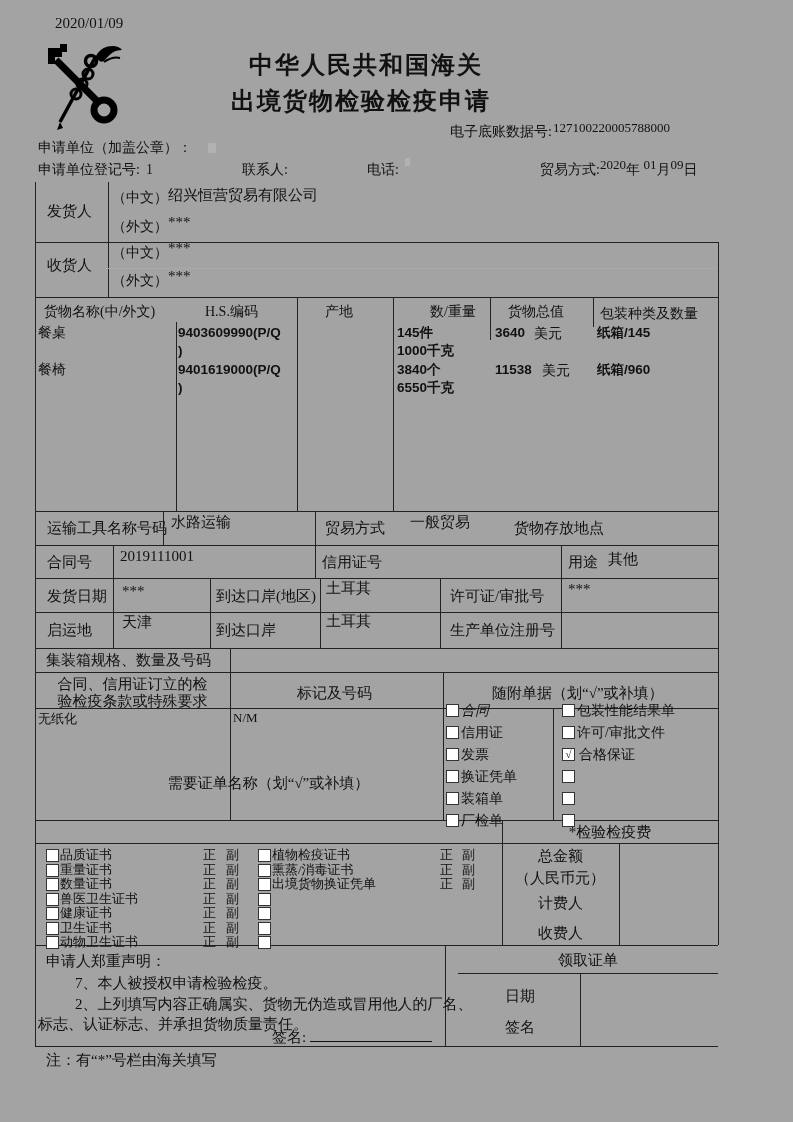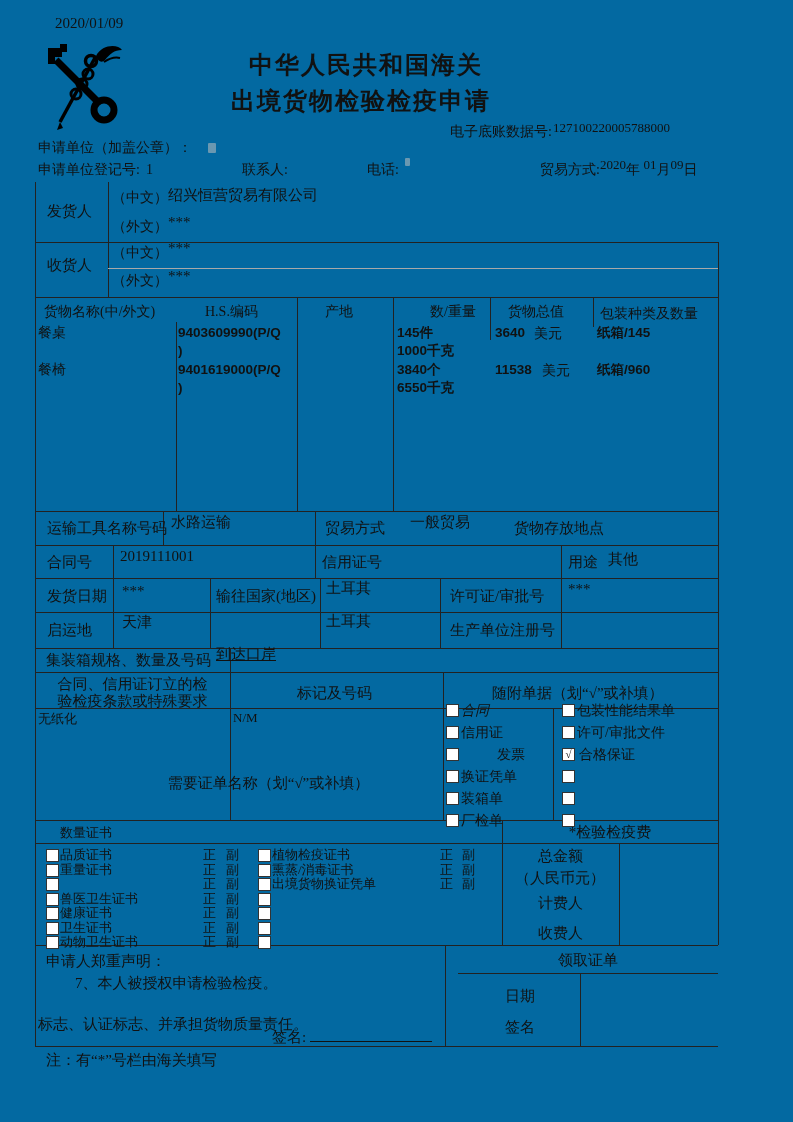--- a/index.html
+++ b/index.html
@@ -1,16 +1,16 @@
 <!DOCTYPE html>
 <html><head>
 <meta charset="utf-8">
 <style>
   html,body{margin:0;padding:0;background:#fff;}
-  #page{position:relative;width:793px;height:1122px;background:#0369a1;overflow:hidden;
+  #page{position:relative;width:793px;height:1122px;background:#a3a3a3;overflow:hidden;
         font-family:"Liberation Serif","DejaVu Serif",serif;color:#111;}
   .t{position:absolute;white-space:nowrap;font-size:14px;line-height:1.15;}
   .t15{font-size:15px;}
   .t13{font-size:13px;}
   .title{font-weight:bold;font-size:24px;letter-spacing:2px;}
   .v{font-family:"Liberation Sans","DejaVu Sans",sans-serif;font-weight:700;font-size:13.5px;}
   .hl{position:absolute;height:1px;background:#222;}
   .hl.light{background:#a9a9a9;}
   .vl{position:absolute;width:1px;background:#222;}
   .cb{position:absolute;width:11px;height:11px;border:1px solid #333;background:#fff;
@@ -145,49 +145,49 @@
   <span class="t t15" style="left:514px;top:520px;">货物存放地点</span>
 
   <span class="t t15" style="left:47px;top:554px;">合同号</span>
   <span class="t t15" style="left:120px;top:548px;">2019111001</span>
   <span class="t t15" style="left:322px;top:554px;">信用证号</span>
   <span class="t t15" style="left:568px;top:554px;">用途</span>
   <span class="t t15" style="left:608px;top:551px;">其他</span>
 
   <span class="t t15" style="left:47px;top:588px;">发货日期</span>
   <span class="t t15" style="left:122px;top:583px;">***</span>
-  <span class="t t15" style="left:216px;top:588px;">输往国家(地区)</span>
+  <span class="t t15" style="left:216px;top:588px;">到达口岸(地区)</span>
   <span class="t t15" style="left:326px;top:580px;">土耳其</span>
   <span class="t t15" style="left:450px;top:588px;">许可证/审批号</span>
   <span class="t t15" style="left:568px;top:581px;">***</span>
 
   <span class="t t15" style="left:47px;top:622px;">启运地</span>
   <span class="t t15" style="left:122px;top:614px;">天津</span>
-  <span class="t t15" style="left:216px;top:646px;text-decoration:underline;">到达口岸</span>
+  <span class="t t15" style="left:216px;top:622px;">到达口岸</span>
   <span class="t t15" style="left:326px;top:613px;">土耳其</span>
   <span class="t t15" style="left:450px;top:622px;">生产单位注册号</span>
 
   <span class="t t15" style="left:46px;top:652px;">集装箱规格、数量及号码</span>
 
   <div class="t t15 ctr" style="left:35px;top:676px;width:195px;line-height:17px;">
     <div>合同、信用证订立的检</div>
     <div>验检疫条款或特殊要求</div>
   </div>
   <span class="t t15" style="left:297px;top:685px;">标记及号码</span>
   <span class="t t15" style="left:492px;top:685px;">随附单据（划“√”或补填）</span>
 
   <span class="t t13" style="left:38px;top:712px;">无纸化</span>
   <span class="t t13" style="left:233px;top:711px;">N/M</span>
 
   <span class="cb" style="left:446px;top:704px;"></span>
   <span class="t" style="left:461px;top:703px;font-style:italic;">合同</span>
   <span class="cb" style="left:446px;top:726px;"></span>
   <span class="t" style="left:461px;top:725px;">信用证</span>
   <span class="cb" style="left:446px;top:748px;"></span>
-  <span class="t" style="left:461px;top:747px;margin-left:36px;">发票</span>
+  <span class="t" style="left:461px;top:747px;">发票</span>
   <span class="cb" style="left:446px;top:770px;"></span>
   <span class="t" style="left:461px;top:769px;">换证凭单</span>
   <span class="cb" style="left:446px;top:792px;"></span>
   <span class="t" style="left:461px;top:791px;">装箱单</span>
   <span class="cb" style="left:446px;top:814px;"></span>
   <span class="t" style="left:461px;top:813px;">厂检单</span>
 
   <span class="cb" style="left:562px;top:704px;"></span>
   <span class="t" style="left:577px;top:703px;">包装性能结果单</span>
   <span class="cb" style="left:562px;top:726px;"></span>
@@ -205,21 +205,21 @@
   <span class="t t13" style="left:60px;top:848px;">品质证书</span>
   <span class="t t13" style="left:203px;top:848px;">正</span>
   <span class="t t13" style="left:226px;top:848px;">副</span>
 
   <span class="cb" style="left:46px;top:864px;"></span>
   <span class="t t13" style="left:60px;top:863px;">重量证书</span>
   <span class="t t13" style="left:203px;top:863px;">正</span>
   <span class="t t13" style="left:226px;top:863px;">副</span>
 
   <span class="cb" style="left:46px;top:878px;"></span>
-  <span class="t t13" style="left:60px;top:827px;font-family:Liberation Mono, monospace;">数量证书</span>
+  <span class="t t13" style="left:60px;top:877px;">数量证书</span>
   <span class="t t13" style="left:203px;top:877px;">正</span>
   <span class="t t13" style="left:226px;top:877px;">副</span>
 
   <span class="cb" style="left:46px;top:893px;"></span>
   <span class="t t13" style="left:60px;top:892px;">兽医卫生证书</span>
   <span class="t t13" style="left:203px;top:892px;">正</span>
   <span class="t t13" style="left:226px;top:892px;">副</span>
 
   <span class="cb" style="left:46px;top:907px;"></span>
   <span class="t t13" style="left:60px;top:906px;">健康证书</span>
@@ -256,20 +256,21 @@
   <span class="cb" style="left:258px;top:922px;"></span>
   <span class="cb" style="left:258px;top:936px;"></span>
 
   <span class="t t15" style="left:538px;top:848px;">总金额</span>
   <span class="t t15" style="left:515px;top:870px;">（人民币元）</span>
   <span class="t t15" style="left:538px;top:895px;">计费人</span>
   <span class="t t15" style="left:538px;top:925px;">收费人</span>
 
   <span class="t t15" style="left:46px;top:953px;text-align:center;">申请人郑重声明：</span>
   <span class="t t15" style="left:75px;top:975px;">7、本人被授权申请检验检疫。</span>
+  <span class="t t15" style="left:75px;top:996px;">2、上列填写内容正确属实、货物无伪造或冒用他人的厂名、</span>
   <span class="t t15" style="left:38px;top:1016px;">标志、认证标志、并承担货物质量责任。</span>
   <span class="t t15" style="left:272px;top:1029px;"><span>签名:</span> <span class="sigline"></span></span>
 
   <div class="t t15 ctr" style="left:458px;top:952px;width:260px;">领取证单</div>
   <span class="t t15" style="left:505px;top:988px;">日期</span>
   <span class="t t15" style="left:505px;top:1019px;">签名</span>
 
   <span class="t t15" style="left:46px;top:1052px;">注：有“*”号栏由海关填写</span>
 
 </div>

